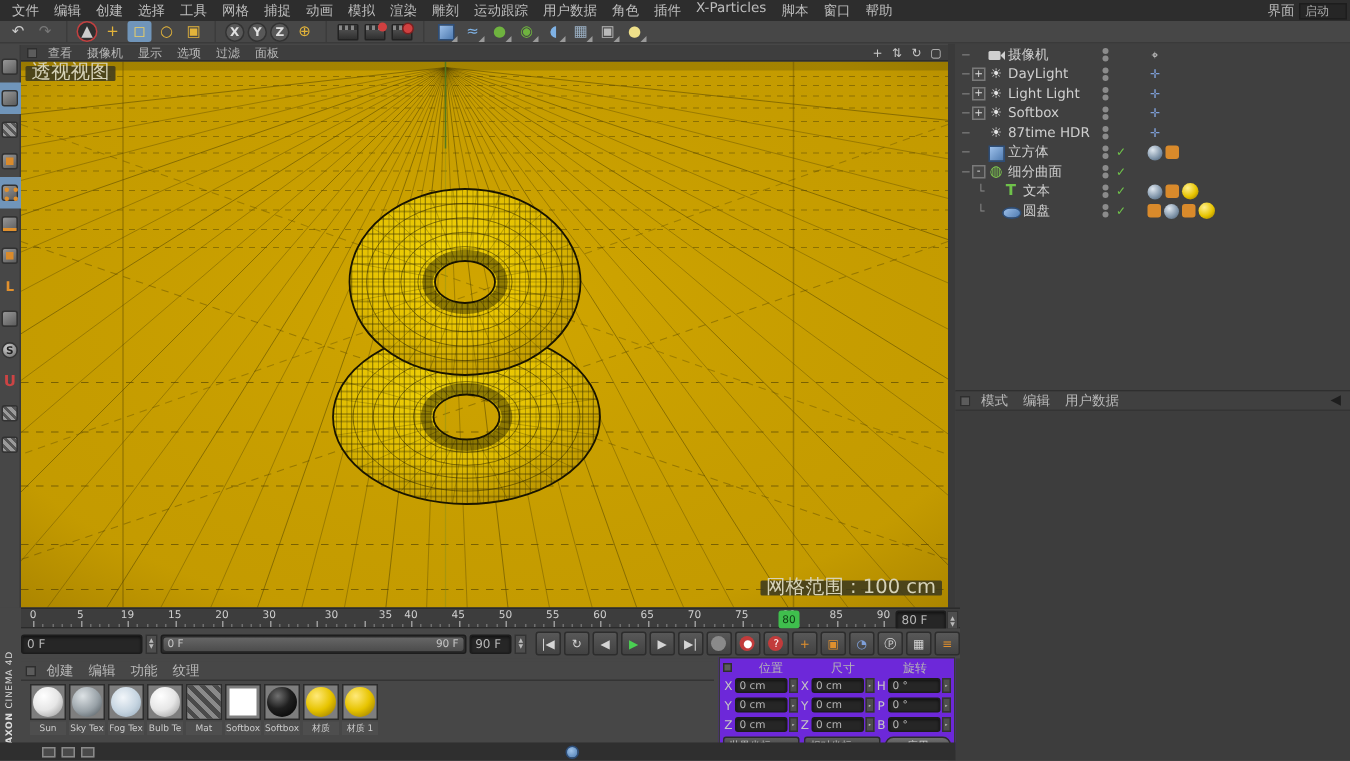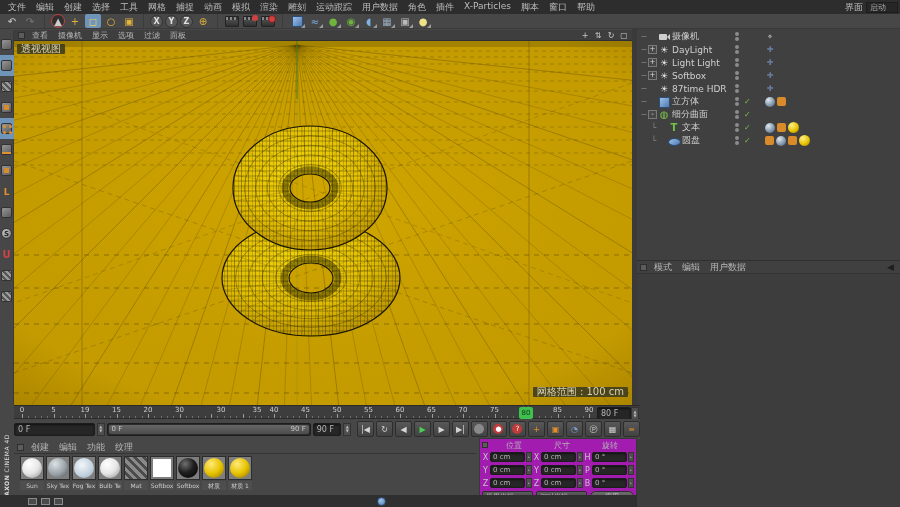--- a/index.html
+++ b/index.html
@@ -42,21 +42,21 @@
   .licon.sphereS{border-radius:50%;background:radial-gradient(circle at 35% 30%,#cfcfcf,#6a6a6a);color:#222;font-size:7px;font-weight:bold;display:flex;align-items:center;justify-content:center;border:1px solid #333;}
   .licon.magnet{background:none;border:none;color:#c44;font-size:10px;font-weight:bold;display:flex;align-items:center;justify-content:center;}
 
   
   .vp{position:absolute;left:14px;top:30px;width:618px;height:375px;}
   .vp-menu{position:absolute;left:0;top:0;width:100%;height:11px;background:#3e3e3e;border-bottom:1px solid #2f2f2f;display:flex;align-items:center;padding-left:4px;z-index:10;}
   .vp-menu .mi{font-size:8px;color:#b8b8b8;padding:0 5px;}
   .vp-menu .vicons{margin-left:auto;display:flex;gap:3px;padding-right:3px;}
   .vp-menu .vic{font-size:8px;color:#c9c9c9;width:10px;text-align:center;}
   .vp-canvas{position:absolute;left:0;top:11px;width:618px;height:364px;background:#d1a600;}
-  .chip{position:absolute;background:rgba(62,58,30,.88);color:#d6d2b8;font-size:10px;line-height:10px;padding:0 4px;border-radius:1px;z-index:11;}
+  .chip{position:absolute;background:rgba(62,58,30,.88);color:#d6d2b8;font-size:13px;line-height:10px;padding:0 4px;border-radius:1px;z-index:11;}
   .chip.tl{left:3px;top:14px;}
   .chip.br{right:4px;bottom:8px;}
 
   
   .rsplit{position:absolute;left:632px;top:14px;width:5px;height:493px;background:#3a3a3a;}
   .rpanel{position:absolute;left:637px;top:14px;width:263px;height:493px;background:#404040;}
   .pmenu{height:13px;background:#404040;border-bottom:1px solid #343434;display:flex;align-items:center;padding-left:3px;}
   .pmenu .mi{font-size:9px;color:#b8b8b8;padding:0 5px;}
   .pmenu .picon{width:7px;height:7px;background:#5c5c5c;border:1px solid #2e2e2e;margin-right:2px;}
   #om-tree{position:relative;padding-top:3px;height:232px;overflow:hidden;}
@@ -119,21 +119,21 @@
   .mat .lbl{margin-top:1px;height:9px;background:#4e4e4e;color:#ccc;font-size:6px;line-height:9px;text-align:center;overflow:hidden;white-space:nowrap;}
   .pv-white{background:radial-gradient(circle at 36% 30%,#ffffff,#e6e6e6 50%,#909090);}
   .pv-gray{background:radial-gradient(circle at 36% 30%,#dde2e5,#98a1a7 55%,#485055);}
   .pv-fog{background:radial-gradient(circle at 40% 35%,#f2f6fa,#c5d4e0 55%,#92a6b7);}
   .pv-black{background:radial-gradient(circle at 36% 30%,#707070,#1f1f1f 45%,#000);}
   .pv-yellow{background:radial-gradient(circle at 36% 30%,#ffe97a,#e7c400 50%,#8f7000);}
   .pv-stripes{position:absolute;left:0;top:0;width:22px;height:22px;background:repeating-linear-gradient(45deg,#8a8a8a 0 3px,#4a4a4a 3px 6px);}
   .pv-whitesq{position:absolute;left:2px;top:2px;width:18px;height:18px;background:#fff;}
 
   
-  .coords{position:absolute;left:479px;top:438px;width:158px;height:62px;background:#a21caf;border:1px solid #383838;padding:1px 2px;z-index:21;font-size:8px;}
+  .coords{position:absolute;left:479px;top:438px;width:158px;height:62px;background:#6d28d9;border:1px solid #383838;padding:1px 2px;z-index:21;font-size:8px;}
   .cohead{display:flex;align-items:center;height:10px;}
   .cohead .picon{width:6px;height:6px;background:#5c5c5c;border:1px solid #2e2e2e;margin-right:2px;}
   .cohead .h{flex:1;text-align:center;color:#b5b5b5;font-size:8px;}
   .corow{display:flex;align-items:center;height:12px;gap:1px;margin-top:1px;}
   .corow .axl{width:7px;color:#c5c5c5;font-size:8px;text-align:center;}
   .corow .inp{flex:1;height:10px;font-size:7px;padding:0 2px;}
   .corow .stp{height:10px;width:6px;font-size:3px;}
   .cobot{display:flex;align-items:center;gap:3px;margin-top:2px;}
   .dd{background:linear-gradient(#5b5b5b,#434343);border:1px solid #2c2c2c;border-radius:2px;color:#c5c5c5;font-size:7px;display:flex;align-items:center;justify-content:space-between;padding:0 3px;height:11px;flex:1;}
   .pill{background:linear-gradient(#6e6e6e,#4a4a4a);border:1px solid #2c2c2c;border-radius:6px;color:#ccc;font-size:7px;height:11px;width:44px;display:flex;align-items:center;justify-content:center;}

